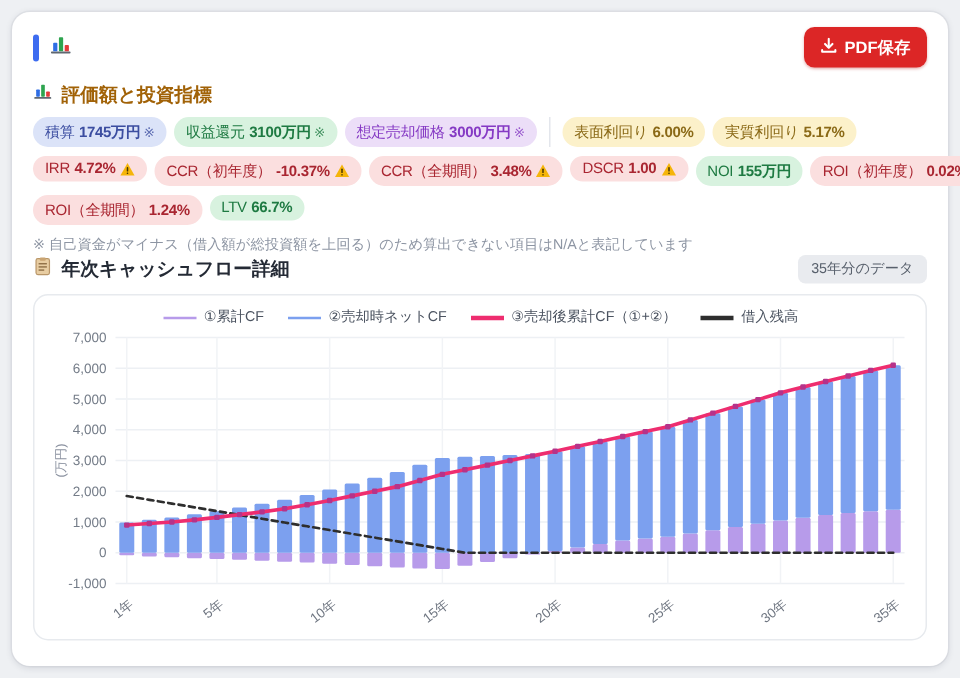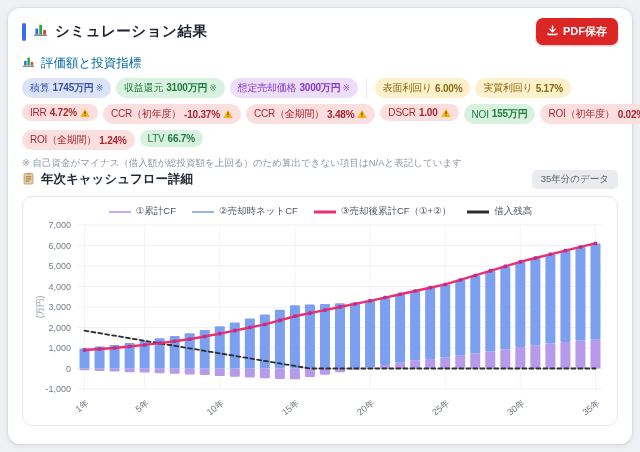--- a/index.html
+++ b/index.html
@@ -6,21 +6,21 @@
   body{width:640px;height:452px;background:#eef0f3;font-family:"Liberation Sans","DejaVu Sans",sans-serif;position:relative;overflow:hidden}
   .card{position:absolute;left:8px;top:8px;width:624px;height:436px;background:#fff;border-radius:12px;
         box-shadow:0 1px 5px rgba(25,35,60,.12),0 0 0 1px rgba(25,35,60,.04);padding:10px 14px;box-sizing:border-box}
   .hdr{display:flex;justify-content:space-between;align-items:center;height:27px}
   .hdr-left{display:flex;align-items:center;gap:7px}
   .accent{width:4px;height:18px;background:#3d6cf0;border-radius:2px}
   .title{font-size:14.5px;font-weight:bold;color:#1d2430;margin:0;letter-spacing:.5px}
   .pdf-btn{display:flex;align-items:center;gap:5px;background:#dc2626;color:#fff;border:none;border-radius:7px;
            padding:6px 11px;font-size:11px;font-weight:bold;font-family:Liberation Sans, sans-serif;cursor:pointer;box-shadow:0 1px 2px rgba(180,30,30,.35)}
   .sec-title{display:flex;align-items:center;gap:6px;margin-top:9px}
-  .sec-title h2{font-size:12.5px;font-weight:normal;color:#0369a1;margin:0}
+  .sec-title h2{font-size:12.5px;font-weight:bold;color:#a16207;margin:0}
   .badge-row{display:flex;align-items:flex-start;gap:5px;margin-top:6px;flex-wrap:nowrap;white-space:nowrap}
   .badge{display:inline-flex;align-items:center;padding:3px 8px;border-radius:11px;font-size:10px;letter-spacing:-.2px;white-space:nowrap}
   .badge .val{font-weight:bold;margin-left:3px}
   .badge .sfx{font-size:9px;opacity:.8;margin-left:2px}
   .badge .warn{margin-left:3px;display:inline-flex}
   .b-blue{background:#dbe3f8;color:#3b4da0}
   .b-green{background:#d8f2df;color:#1e7a42}
   .b-purple{background:#ecdef8;color:#8539c4}
   .b-yellow{background:#fcf1ca;color:#8a6916}
   .b-red{background:#fbdfdf;color:#a92631}
@@ -42,21 +42,20 @@
     <div class="hdr-left">
       <span class="accent"></span>
       <span>
         <svg width="15" height="15" viewBox="0 0 16 16">
             <rect x="1" y="13.2" width="14" height="1.4" rx=".7" fill="#5f6770"></rect>
             <rect x="2.6" y="7" width="3" height="6" rx=".6" fill="#2e6de4"></rect>
             <rect x="6.7" y="3" width="3" height="10" rx=".6" fill="#2ea44f"></rect>
             <rect x="10.8" y="8.6" width="3" height="4.4" rx=".6" fill="#e23b3b"></rect>
           </svg>
       </span>
-      <h1 class="title">シミュレーション結果</h1>
     </div>
     <button class="pdf-btn">
       <span>
         <svg width="11" height="11" viewBox="0 0 12 12" fill="none" stroke="#fff" stroke-width="1.5" stroke-linecap="round" stroke-linejoin="round">
             <path d="M6 1v6"></path>
             <path d="M3.3 4.7 6 7.4 8.7 4.7"></path>
             <path d="M1.2 9.2v1.2h9.6V9.2"></path>
           </svg>
       </span>
       <span>PDF保存</span>

